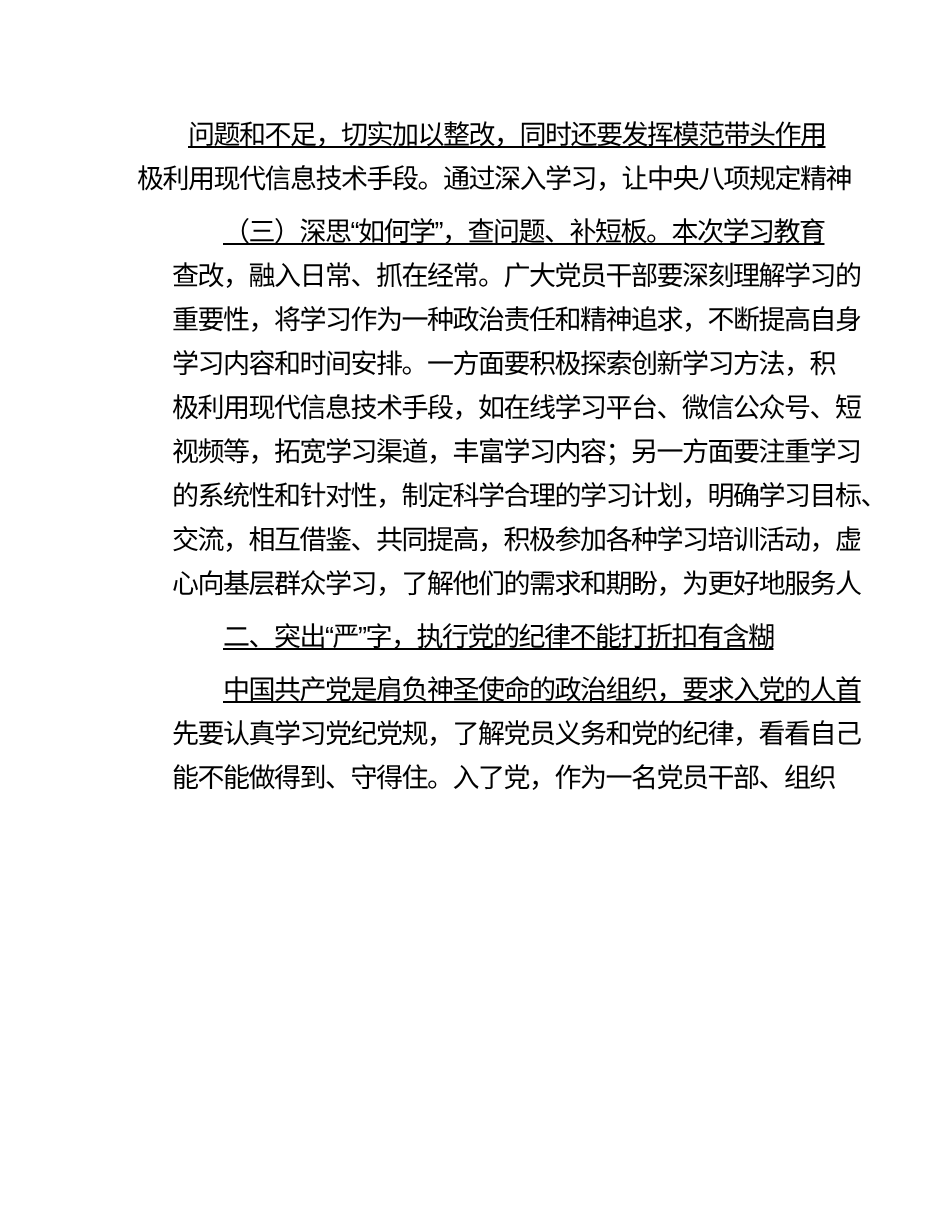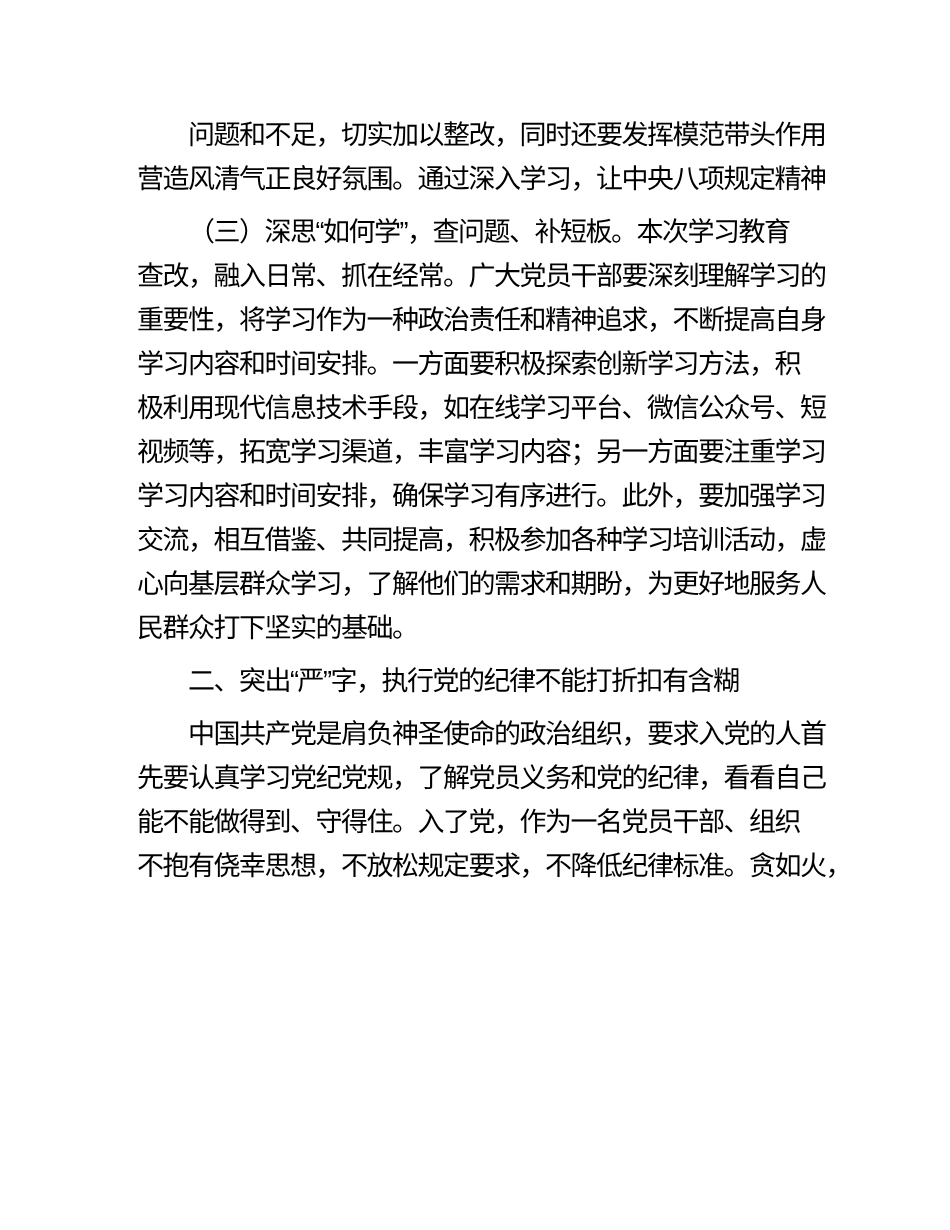--- a/index.html
+++ b/index.html
@@ -21,65 +21,65 @@
     left: 137px;
     top: 113px;
     width: 690px;
   }
   .para {
     margin: 0 0 0 0;
     padding: 0;
   }
   .para + .para {
     margin-top: 9px;
+    margin-left: 35px;
   }
   .line {
     font-size: 27px;
     line-height: 44px;
     letter-spacing: -1.5px;
     white-space: nowrap;
     color: #000000;
     font-weight: 400;
   }
   .line.indent {
     padding-left: 51px;
+    text-decoration: underline;
   }
   .heading .line {
     font-weight: 400;
   }
 </style>
 </head>
 <body>
 
 <div class="page">
   <div class="doc">
 
     <div class="para">
       <div class="line indent">问题和不足，切实加以整改，同时还要发挥模范带头作用</div>
-      <div class="line">营造风清气正良好氛围。通过深入学习，让中央八项规定精神</div>
+      <div class="line">极利用现代信息技术手段。通过深入学习，让中央八项规定精神</div>
     </div>
 
     <div class="para">
       <div class="line indent">（三）深思“如何学”，查问题、补短板。本次学习教育</div>
       <div class="line">查改，融入日常、抓在经常。广大党员干部要深刻理解学习的</div>
       <div class="line">重要性，将学习作为一种政治责任和精神追求，不断提高自身</div>
       <div class="line">学习内容和时间安排。一方面要积极探索创新学习方法，积</div>
       <div class="line">极利用现代信息技术手段，如在线学习平台、微信公众号、短</div>
       <div class="line">视频等，拓宽学习渠道，丰富学习内容；另一方面要注重学习</div>
-      <div class="line">学习内容和时间安排，确保学习有序进行。此外，要加强学习</div>
+      <div class="line">的系统性和针对性，制定科学合理的学习计划，明确学习目标、</div>
       <div class="line">交流，相互借鉴、共同提高，积极参加各种学习培训活动，虚</div>
       <div class="line">心向基层群众学习，了解他们的需求和期盼，为更好地服务人</div>
-      <div class="line">民群众打下坚实的基础。</div>
     </div>
 
     <div class="para heading">
       <div class="line indent">二、突出“严”字，执行党的纪律不能打折扣有含糊</div>
     </div>
 
     <div class="para">
       <div class="line indent">中国共产党是肩负神圣使命的政治组织，要求入党的人首</div>
       <div class="line">先要认真学习党纪党规，了解党员义务和党的纪律，看看自己</div>
       <div class="line">能不能做得到、守得住。入了党，作为一名党员干部、组织</div>
-      <div class="line">不抱有侥幸思想，不放松规定要求，不降低纪律标准。贪如火，</div>
     </div>
 
   </div>
 </div>
 
 </body></html>

